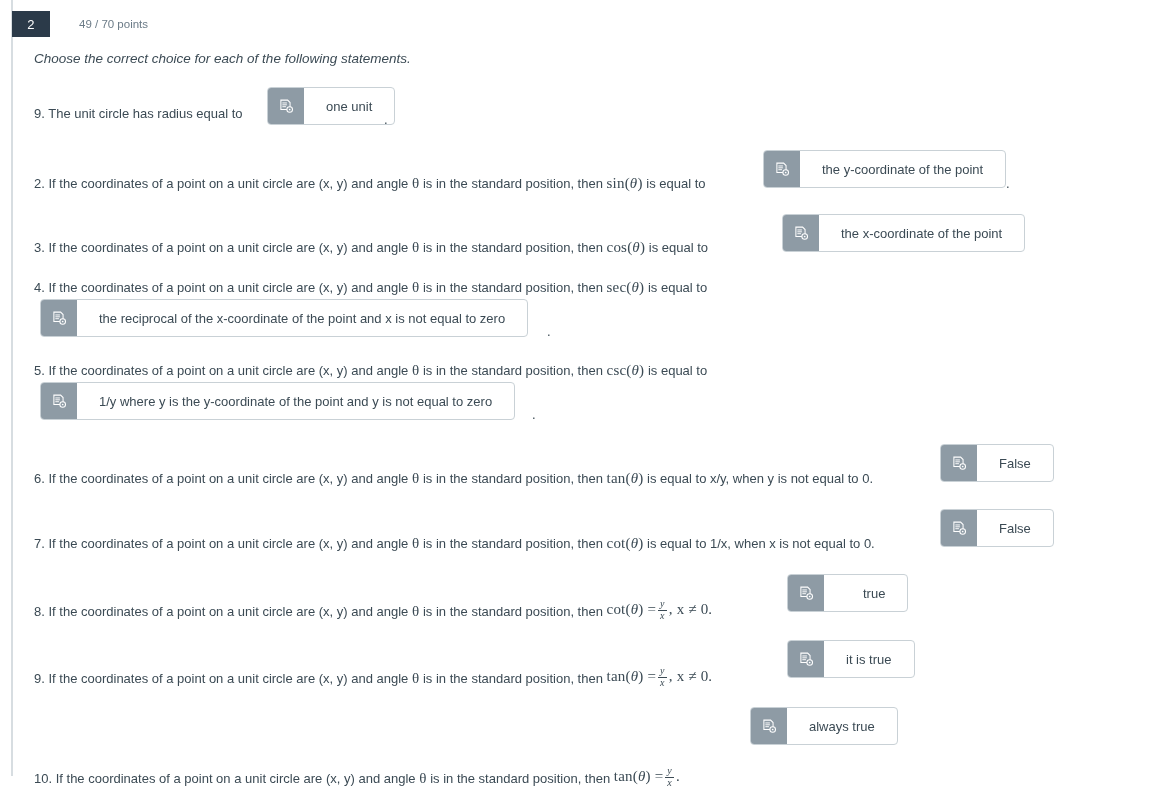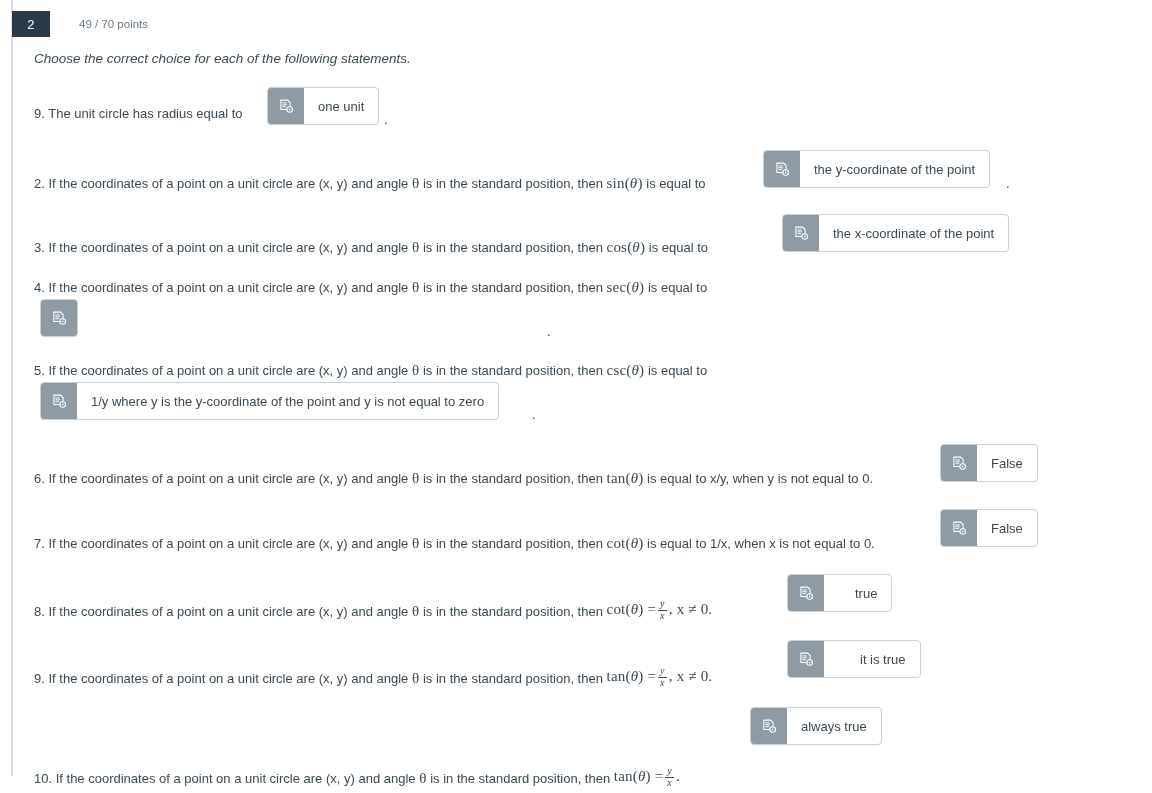--- a/index.html
+++ b/index.html
@@ -119,21 +119,21 @@
     background: #8e9ba5;
     display: flex;
     align-items: center;
     justify-content: center;
     flex: 0 0 36px;
   }
   .answer .ic svg { display: block; }
   .answer .lbl {
     display: flex;
     align-items: center;
-    padding: 0 14px;
+    padding: 0 22px;
     font-size: 13px;
     color: #3b4a54;
     white-space: nowrap;
   }
   .period {
     position: absolute;
     font-size: 13px;
     color: #3b4a54;
   }
 </style>
@@ -213,20 +213,21 @@
 </div>
 <div class="answer" style="left:40px; top:299px;">
   <span class="ic">
     <svg width="15" height="15" viewBox="0 0 16 16" aria-hidden="true">
       <path d="M2 1.2h7.2l2.6 2.6v7.4H2z" fill="none" stroke="#ffffff" stroke-width="1.1"></path>
       <path d="M4 4.2h4M4 6.2h4M4 8.2h3" stroke="#ffffff" stroke-width="1" stroke-linecap="round"></path>
       <circle cx="11.4" cy="11.2" r="3" fill="#8e9ba5" stroke="#ffffff" stroke-width="1.1"></circle>
       <circle cx="11.4" cy="11.2" r="0.9" fill="#ffffff"></circle>
     </svg>
   </span>
+  <span class="lbl">the reciprocal of the x-coordinate of the point and x is not equal to zero</span>
 </div>
 <div class="period" style="left:547px; top:324px;">.</div>
 
 <div class="stmt" style="left:34px; top:363px;">
   <span class="txt">5. If the coordinates of a point on a unit circle are (x, y) and angle</span>
   <span class="math">θ</span>
   <span class="txt">is in the standard position, then</span>
   <span class="math"><span class="op">csc</span><span>(</span><i>θ</i><span>)</span></span>
   <span class="txt">is equal to</span>
 </div>
@@ -300,21 +301,21 @@
   <span class="lbl">true</span>
 </div>
 
 <div class="stmt" style="left:34px; top:667px;">
   <span class="txt">9. If the coordinates of a point on a unit circle are (x, y) and angle</span>
   <span class="math">θ</span>
   <span class="txt">is in the standard position, then</span>
   <span class="math"><span class="op">tan</span><span>(</span><i>θ</i><span>)</span>
     <span>=</span><span class="frac"><span class="num">y</span><span class="den">x</span></span><span>, x ≠ 0.</span></span>
 </div>
-<div class="answer" style="left:787px; top:640px;gap:22px;">
+<div class="answer" style="left:787px; top:640px;">
   <span class="ic">
     <svg width="15" height="15" viewBox="0 0 16 16" aria-hidden="true">
       <path d="M2 1.2h7.2l2.6 2.6v7.4H2z" fill="none" stroke="#ffffff" stroke-width="1.1"></path>
       <path d="M4 4.2h4M4 6.2h4M4 8.2h3" stroke="#ffffff" stroke-width="1" stroke-linecap="round"></path>
       <circle cx="11.4" cy="11.2" r="3" fill="#8e9ba5" stroke="#ffffff" stroke-width="1.1"></circle>
       <circle cx="11.4" cy="11.2" r="0.9" fill="#ffffff"></circle>
     </svg>
   </span>
   <span class="lbl">it is true</span>
 </div>

